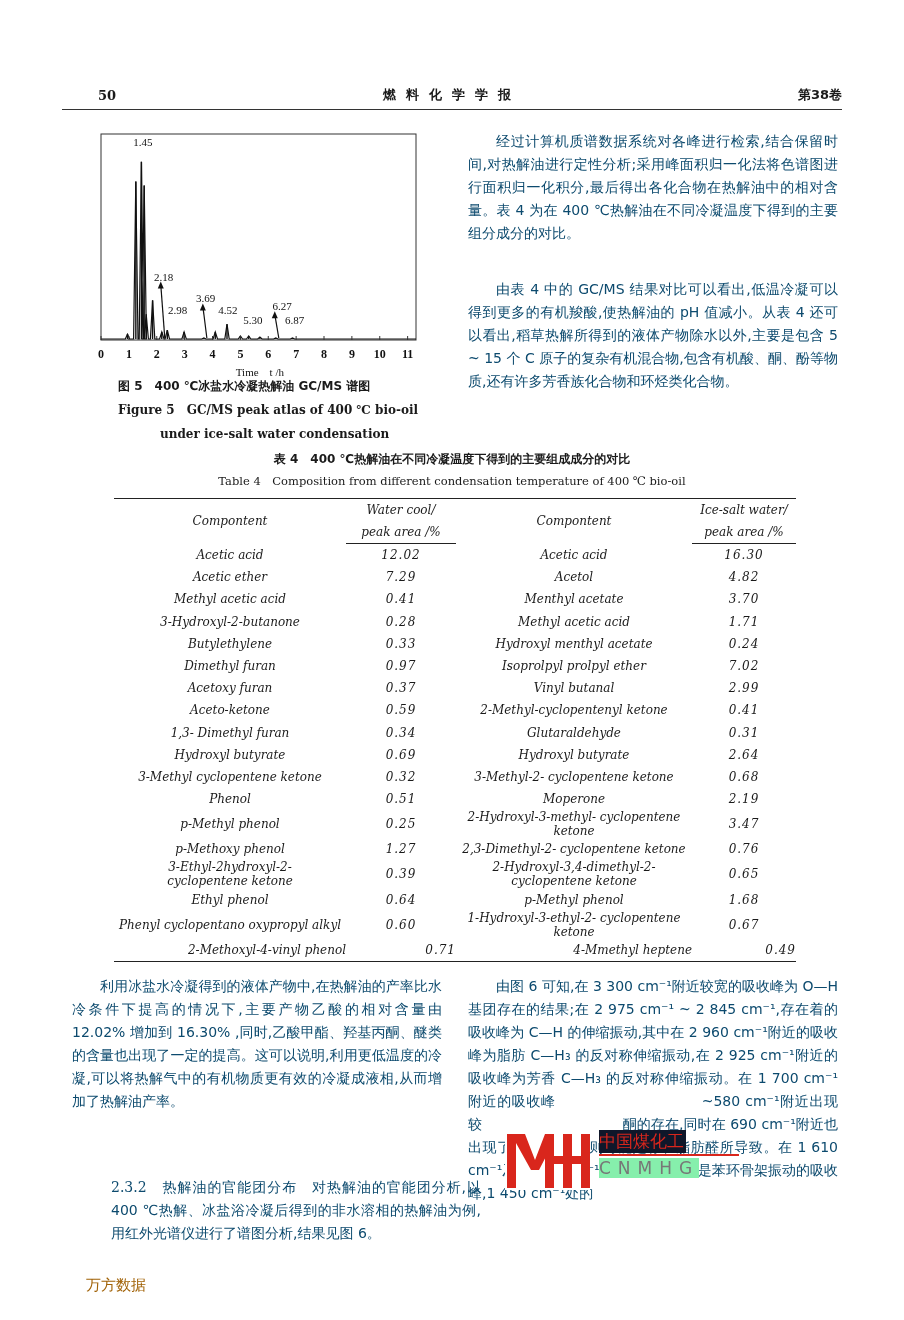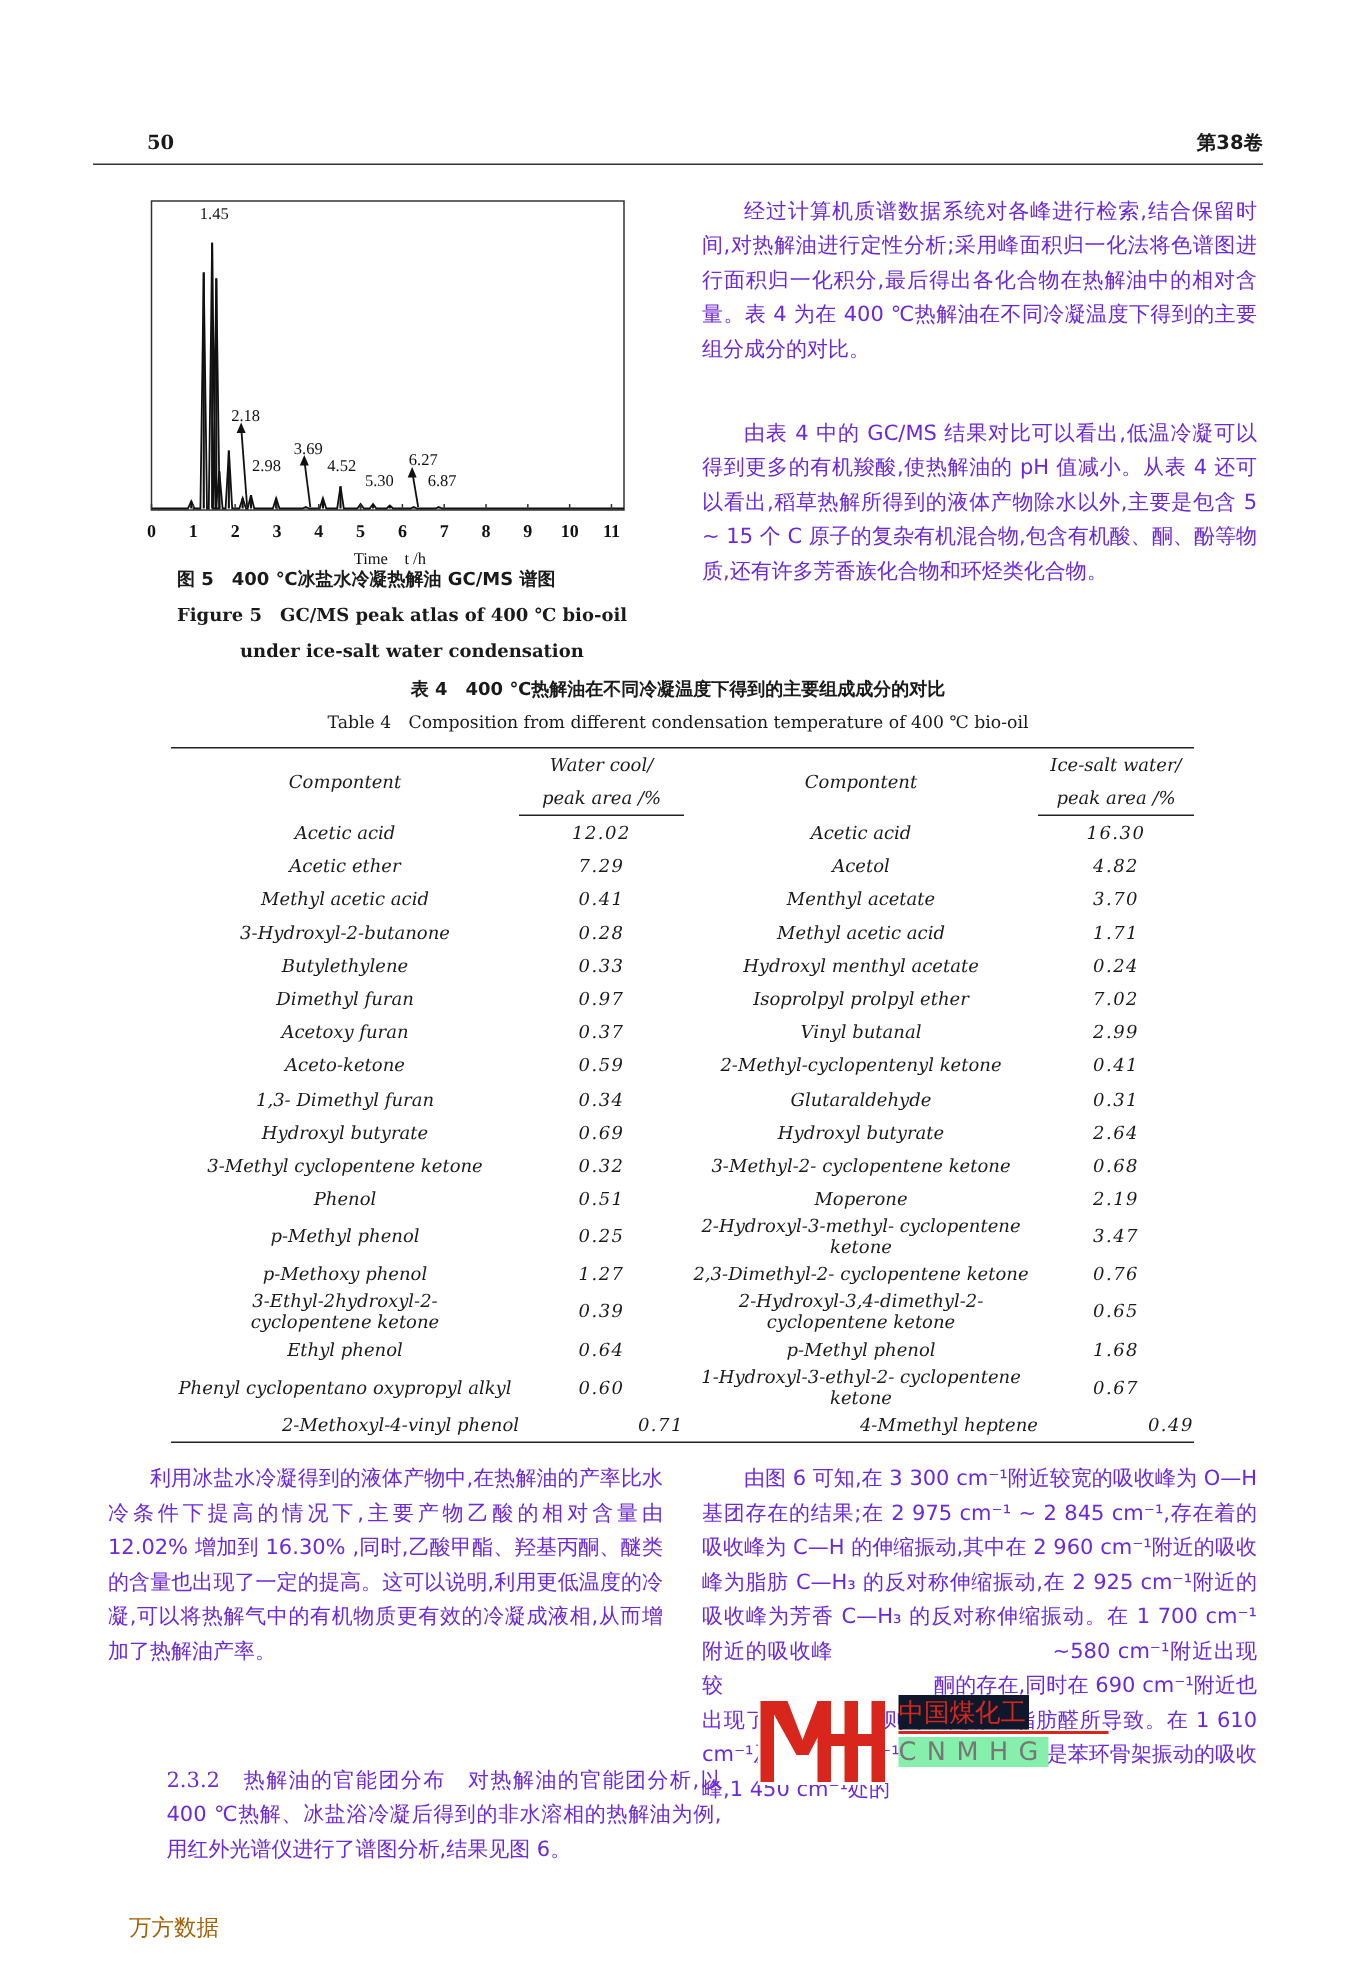--- a/index.html
+++ b/index.html
@@ -16,21 +16,21 @@
 
   
   .fig { left: 98px; top: 130px; width: 320px; height: 220px; }
   .fig svg { position: absolute; left: 0; top: 0; overflow: visible; }
   .cap { font-size: 12.5px; line-height: 24px; }
   .cap-cn { left: 118px; top: 374px; font-family: "DejaVu Sans", sans-serif; font-size: 12px; font-weight: bold; }
   .cap-en1 { left: 118px; top: 398px; font-weight: bold; font-size: 12px; }
   .cap-en2 { left: 160px; top: 422px; font-weight: bold; font-size: 12px; }
 
   
-  .para { font-family: "DejaVu Sans", sans-serif; font-size: 14px; line-height: 23px; text-align: justify; color: #6d28d9; }
+  .para { font-family: "DejaVu Sans", sans-serif; font-size: 14px; line-height: 23px; text-align: justify; color: #0c4a6e; }
   .p-r1 { left: 468px; top: 130px; width: 370px; text-indent: 28px; }
   .p-r2 { left: 468px; top: 278px; width: 370px; text-indent: 28px; }
 
   
   .tcap-cn { left: 0; width: 904px; top: 451px; text-align: center; font-family: "DejaVu Sans", sans-serif; font-weight: bold; font-size: 12px; }
   .tcap-en { left: 0; width: 904px; top: 474px; text-align: center; font-size: 11.5px; }
   table.t4 { position: absolute; left: 114px; top: 498px; width: 682px; border-collapse: collapse; font-size: 12px; font-style: italic; }
   table.t4 th { font-weight: normal; text-align: center; padding: 0; height: 22px; }
   table.t4 thead tr:first-child th { border-top: 1.5px solid #222; }
   table.t4 thead tr:last-child th { border-bottom: 1px solid #222; }
@@ -51,20 +51,21 @@
   .wm .rule { position: absolute; left: 94px; top: 24px; width: 140px; border-top: 2px solid #d9261c; }
   .wm .en { position: absolute; left: 94px; top: 28px; font-family: "DejaVu Sans", sans-serif; font-size: 17px; letter-spacing: 7px; color: #777; background: #86efac; }
 
   .footer { left: 86px; top: 1276px; font-family: "DejaVu Sans", sans-serif; font-size: 15px; color: #a16207; }
 </style>
 </head>
 <body>
 
 <div class="abs hdr">
   <span class="pg">50</span>
+  <span class="jr">燃料化学学报</span>
   <span class="vol">第38卷</span>
 </div>
 <div class="abs hdr-rule"></div>
 
 <div class="abs fig">
   <svg id="chart" width="320" height="245">
       <rect x="3" y="4" width="315" height="206" fill="none" stroke="#333" stroke-width="1"></rect>
       <path d="M3 209 L27.3 209 L29.5 204.1 L31.7 209 L35.6 209 L37.8 51.6 L40.0 209 L41.2 209 L43.4 31.8 L45.6 209 L44.0 209 L46.2 55.6 L48.4 209 L46.0 209 L48.2 184.3 L50.4 209 L52.4 209 L54.6 170.4 L56.8 209 L61.6 209 L63.8 202.1 L66.0 209 L67.1 209 L69.3 200.1 L71.5 209 L83.9 209 L86.1 202.1 L88.3 209 L103.7 209 L105.9 208.0 L108.1 209 L115.1 209 L117.3 202.1 L119.5 209 L126.8 209 L129.0 194.2 L131.2 209 L140.2 209 L142.4 206.0 L144.6 209 L148.5 209 L150.7 206.0 L152.9 209 L159.7 209 L161.9 207.0 L164.1 209 L175.6 209 L177.8 208.0 L180.0 209 L192.3 209 L194.5 208.0 L196.7 209 L223.8 209 L226.0 209.0 L228.2 209 L251.7 209 L253.9 209.0 L256.1 209 L307.4 209 L309.6 209.0 L311.8 209 L318 209" fill="none" stroke="#111" stroke-width="1.2"></path>
       <line x1="29.482300884955748" x2="29.482300884955748" y1="209" y2="204.06" stroke="#111" stroke-width="1.4"></line>
       <line x1="37.84513274336283" x2="37.84513274336283" y1="209" y2="51.599999999999994" stroke="#111" stroke-width="1.4"></line>

